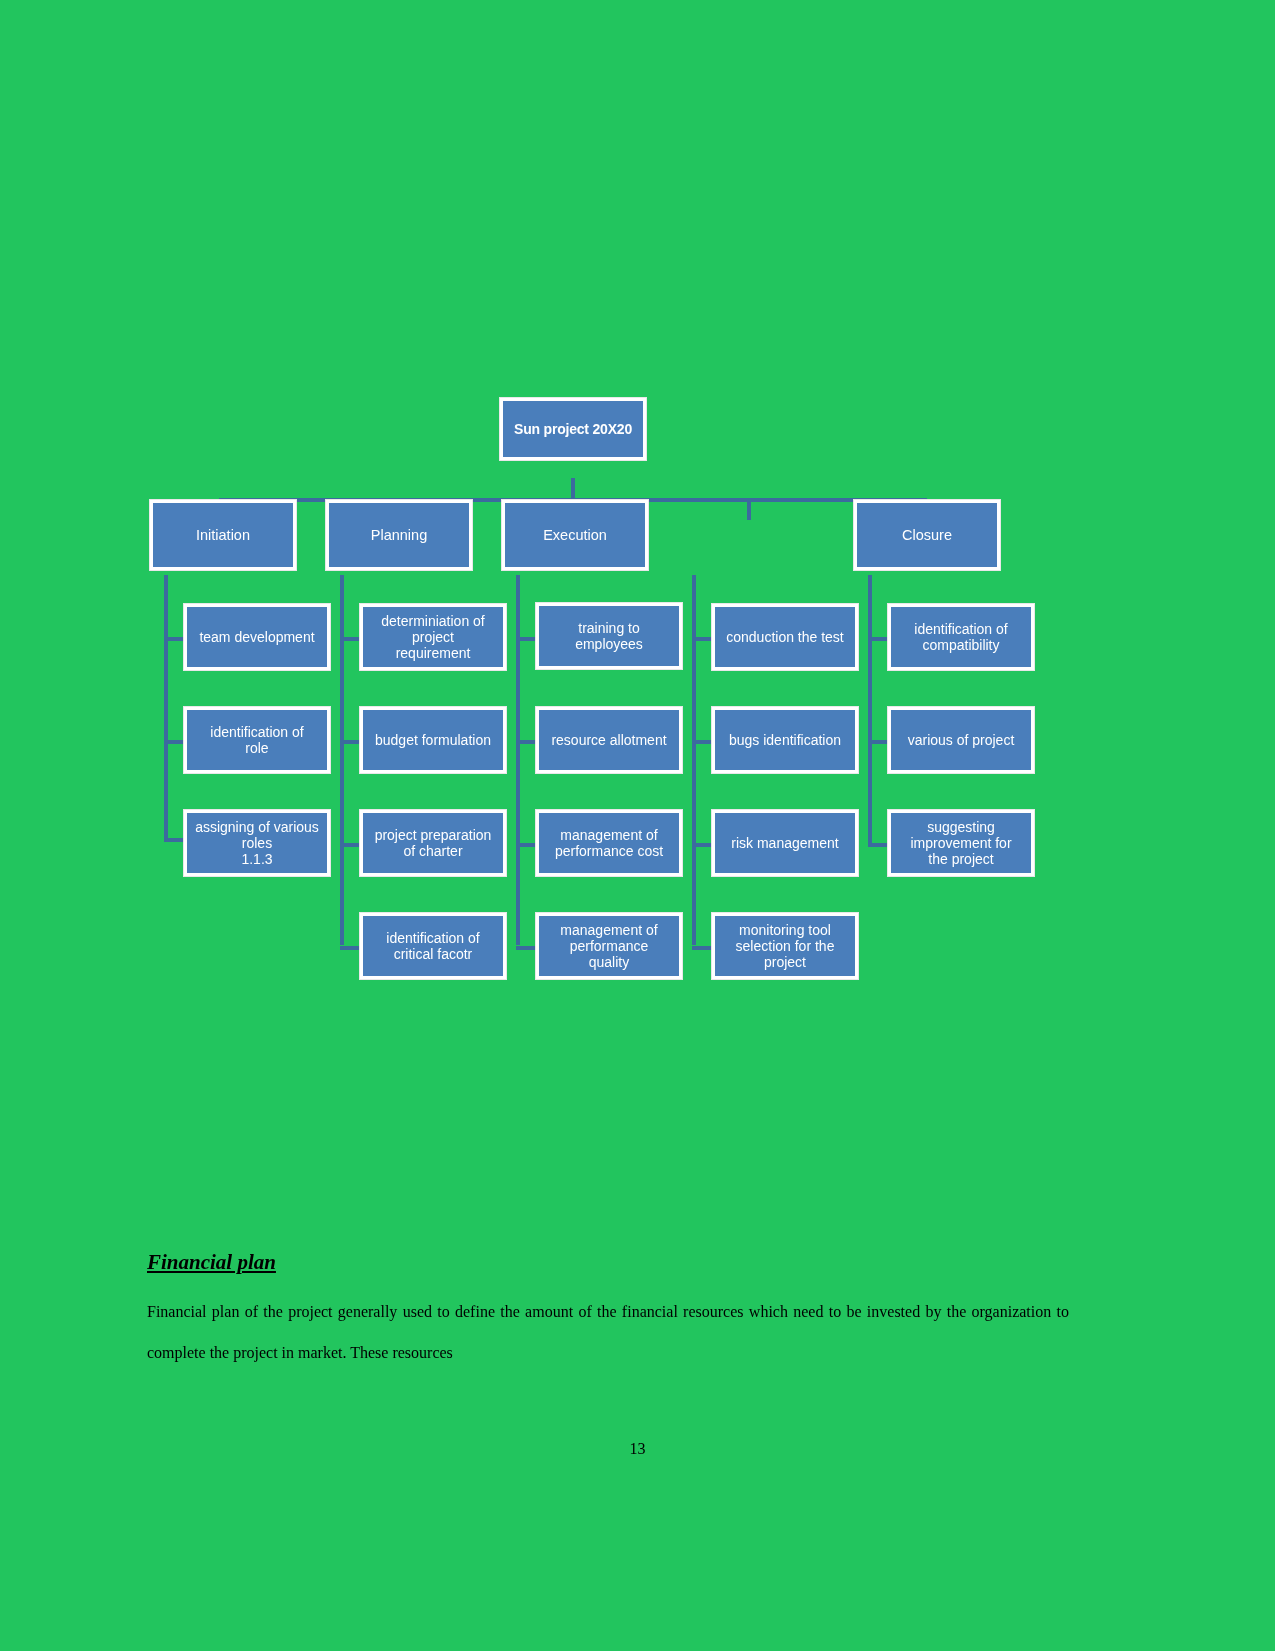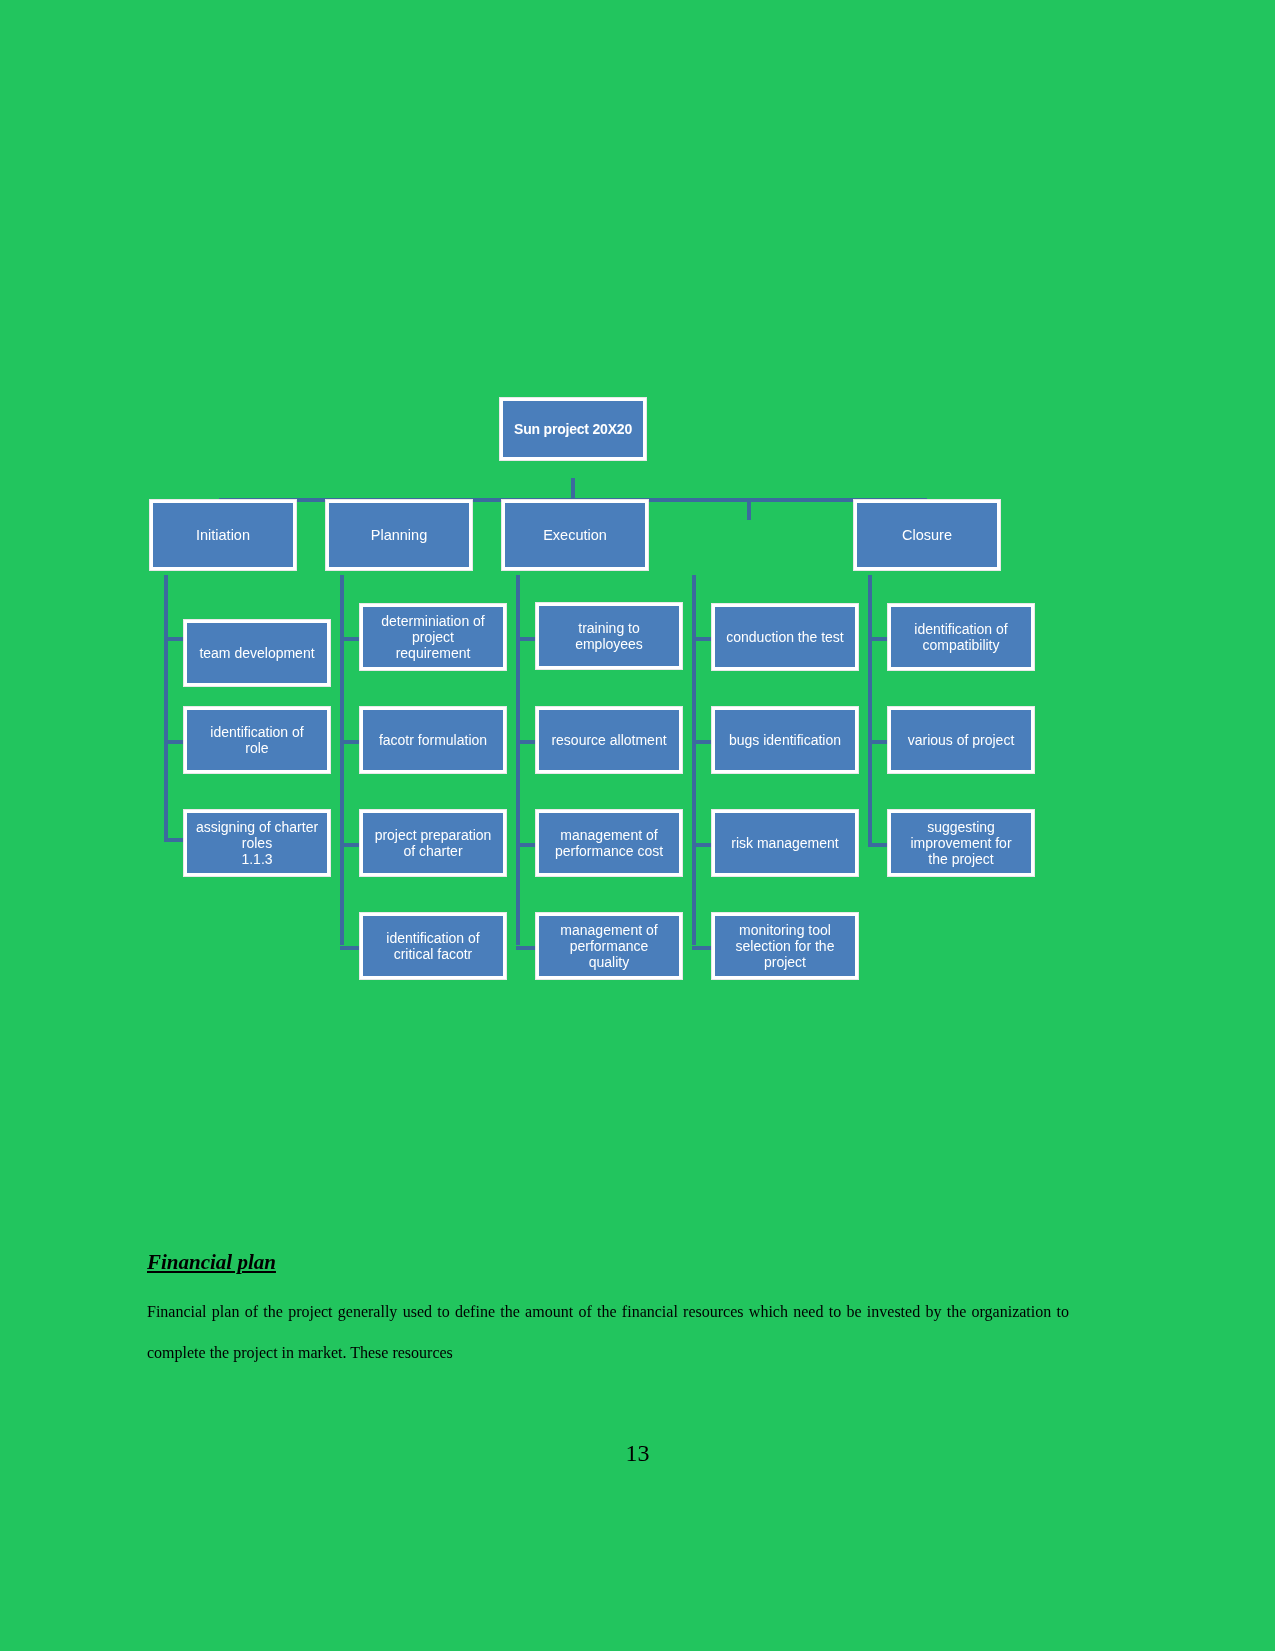--- a/index.html
+++ b/index.html
@@ -104,21 +104,21 @@
     text-justify: inter-word;
   }
 
   .page-number {
     position: absolute;
     left: 0;
     top: 1440px;
     width: 1275px;
     text-align: center;
     font-family: "Liberation Serif", serif;
-    font-size: 24px;
+    font-size: 16px;
     color: #000000;
   }
 </style>
 </head>
 <body>
 
 <div class="page">
 
   <div class="chart-area">
 
@@ -170,40 +170,40 @@
     <div class="node phase" style="left:186px; top:120px; width:146px; height:70px;">
       <span class="label">Planning</span>
     </div>
     <div class="node phase" style="left:362px; top:120px; width:146px; height:70px;">
       <span class="label">Execution</span>
     </div>
     <div class="node phase" style="left:714px; top:120px; width:146px; height:70px;">
       <span class="label">Closure</span>
     </div>
 
-    <div class="node leaf" style="left:44px; top:240px; width:146px; height:66px;">
+    <div class="node leaf" style="left:44px; top:224px; width:146px; height:66px;">
       <span class="label">team development</span>
     </div>
     <div class="node leaf" style="left:44px; top:327px; width:146px; height:66px;">
       <span class="label">identification of
 role</span>
     </div>
     <div class="node leaf" style="left:44px; top:430px; width:146px; height:66px;">
-      <span class="label">assigning of charter
+      <span class="label">assigning of various
 roles
 1.1.3</span>
     </div>
 
     <div class="node leaf" style="left:220px; top:224px; width:146px; height:66px;">
       <span class="label">determiniation of
 project
 requirement</span>
     </div>
     <div class="node leaf" style="left:220px; top:327px; width:146px; height:66px;">
-      <span class="label">facotr formulation</span>
+      <span class="label">budget formulation</span>
     </div>
     <div class="node leaf" style="left:220px; top:430px; width:146px; height:66px;">
       <span class="label">project preparation
 of charter</span>
     </div>
     <div class="node leaf" style="left:220px; top:533px; width:146px; height:66px;">
       <span class="label">identification of
 critical facotr</span>
     </div>
 

